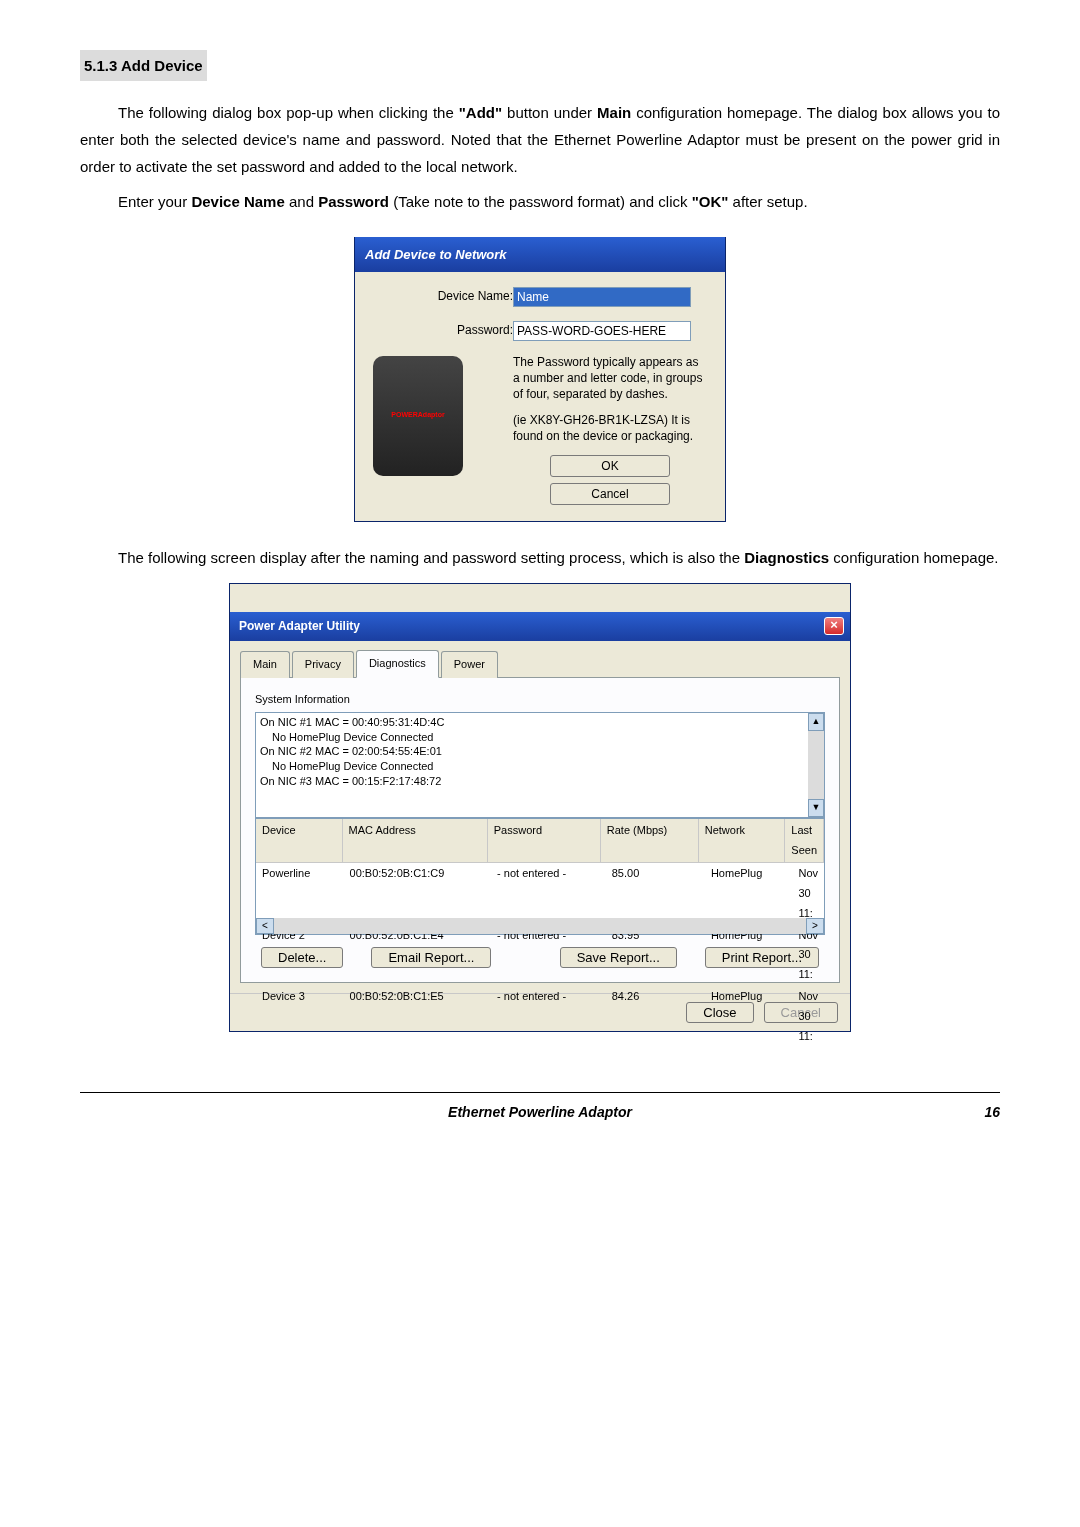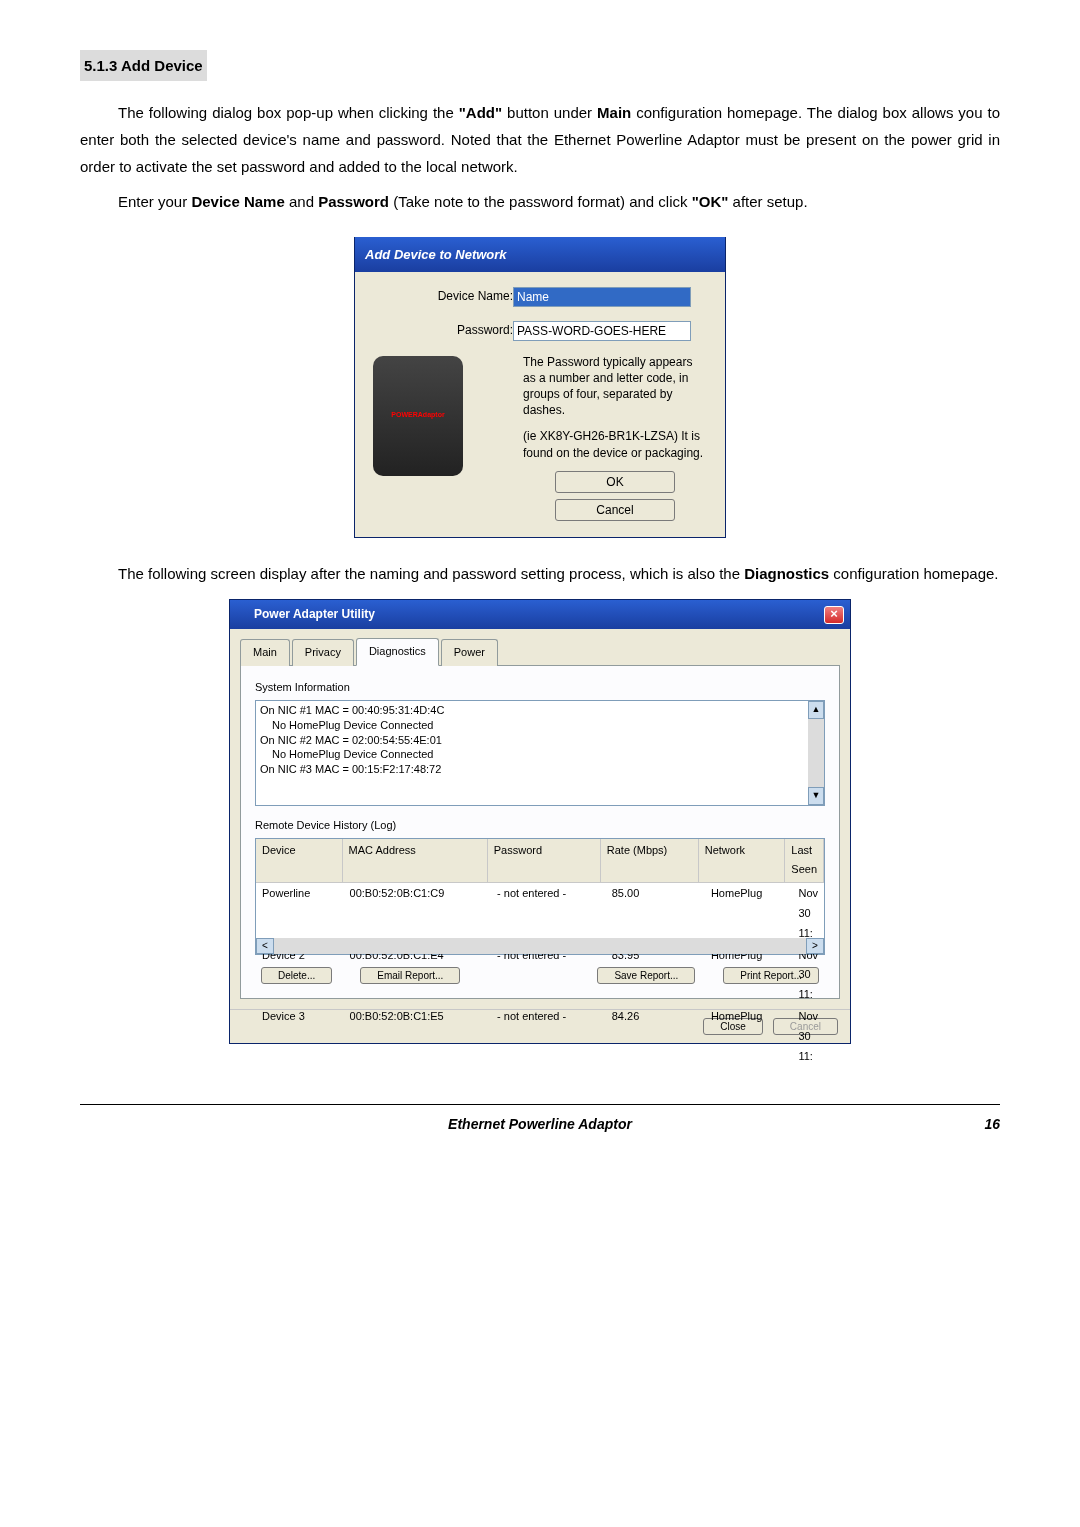--- a/index.html
+++ b/index.html
@@ -63,21 +63,21 @@
   .d1-img {
     width: 90px;
     height: 120px;
     background: linear-gradient(#444, #222);
     border-radius: 10px;
     margin-top: 2px;
     display:flex; align-items:center; justify-content:center;
   }
   .d1-img-label { font-size:7px; color:#fff; }
   .d1-img-label span { color:#f00; font-weight:bold; }
-  .d1-text-col { flex:1; line-height:1.35;margin-left:10px; }
+  .d1-text-col { flex:1; line-height:1.35; }
   .d1-text-col p { margin:0 0 10px 0; }
   .d1-btn {
     width: 120px;
     padding: 3px 0;
     text-align: center;
     border: 1px solid #7a7a7a;
     background: #ece9d8;
     border-radius: 3px;
     margin: 6px auto 0 auto;
     display: block;
@@ -92,23 +92,23 @@
     margin: 12px auto 40px auto;
     font-family: Tahoma, sans-serif;
     font-size: 11px;
     border: 1px solid #0a246a;
     background: #ece9d8;
   }
   .titlebar2 {
     background: linear-gradient(#2a5fd1, #1a3ea0);
     color: #fff;
     font-weight: bold;
-    padding: 4px 6px 4px 24px;
+    padding: 4px 6px 4px 9px;
     font-size: 12px;
-    display:flex; align-items:center; justify-content:space-between;
+    display:flex; align-items:center; justify-content:space-between;margin-top:28px;
   }
   .closebox {
     width:18px; height:16px;
     background: linear-gradient(#f08080,#d42a2a);
     border:1px solid #fff;
     border-radius:3px;
     color:#fff;
     font-weight:bold;
     text-align:center;
     line-height:14px;
@@ -183,21 +183,21 @@
     width:16px; background:#cde; border:1px solid #7f9db9;
     text-align:center; font-size:10px; line-height:14px;
   }
   .btn-row { display:flex; gap:28px; margin-top:12px; padding:0 6px;}
   .xp-btn {
     padding:2px 16px;
     border:1px solid #7a7a7a;
     background:#ece9d8;
     border-radius:3px;
     font-family:Tahoma, sans-serif;
-    font-size:10px;
+    font-size:13px;
   }
   .bottom-btns {
     display:flex; justify-content:flex-end; gap:10px;
     padding:8px 12px;
     border-top:1px solid #c8c8c8;
   }
   .xp-btn.disabled { color:#9a9a9a; }
 
   hr.footer-rule { margin-top:60px; border:none; border-top:1px solid #000; }
   .footer {
@@ -284,21 +284,20 @@
         <p>On NIC #2 MAC = 02:00:54:55:4E:01</p>
         <p class="indent">No HomePlug Device Connected</p>
         <p></p>
         <p>On NIC #3 MAC = 00:15:F2:17:48:72</p>
         <div class="vscroll">
           <div class="arrow">▲</div>
           <div class="arrow">▼</div>
         </div>
       </div>
 
-      <div class="log-label">Remote Device History (Log)</div>
       <div class="table-box">
         <div class="thead">
           <div class="c-dev">Device</div>
           <div class="c-mac">MAC Address</div>
           <div class="c-pw">Password</div>
           <div class="c-rate">Rate (Mbps)</div>
           <div class="c-net">Network</div>
           <div class="c-ls">Last Seen</div>
         </div>
         <div class="trow">

